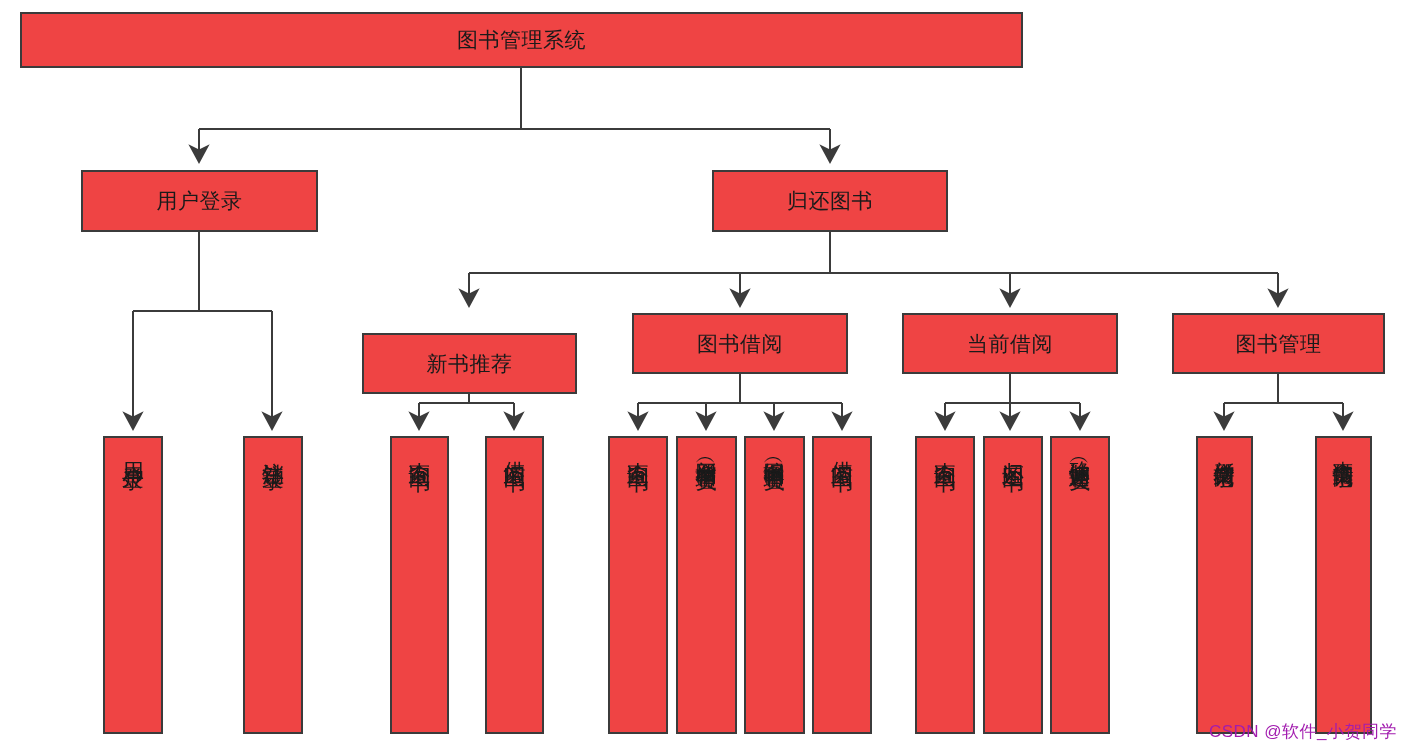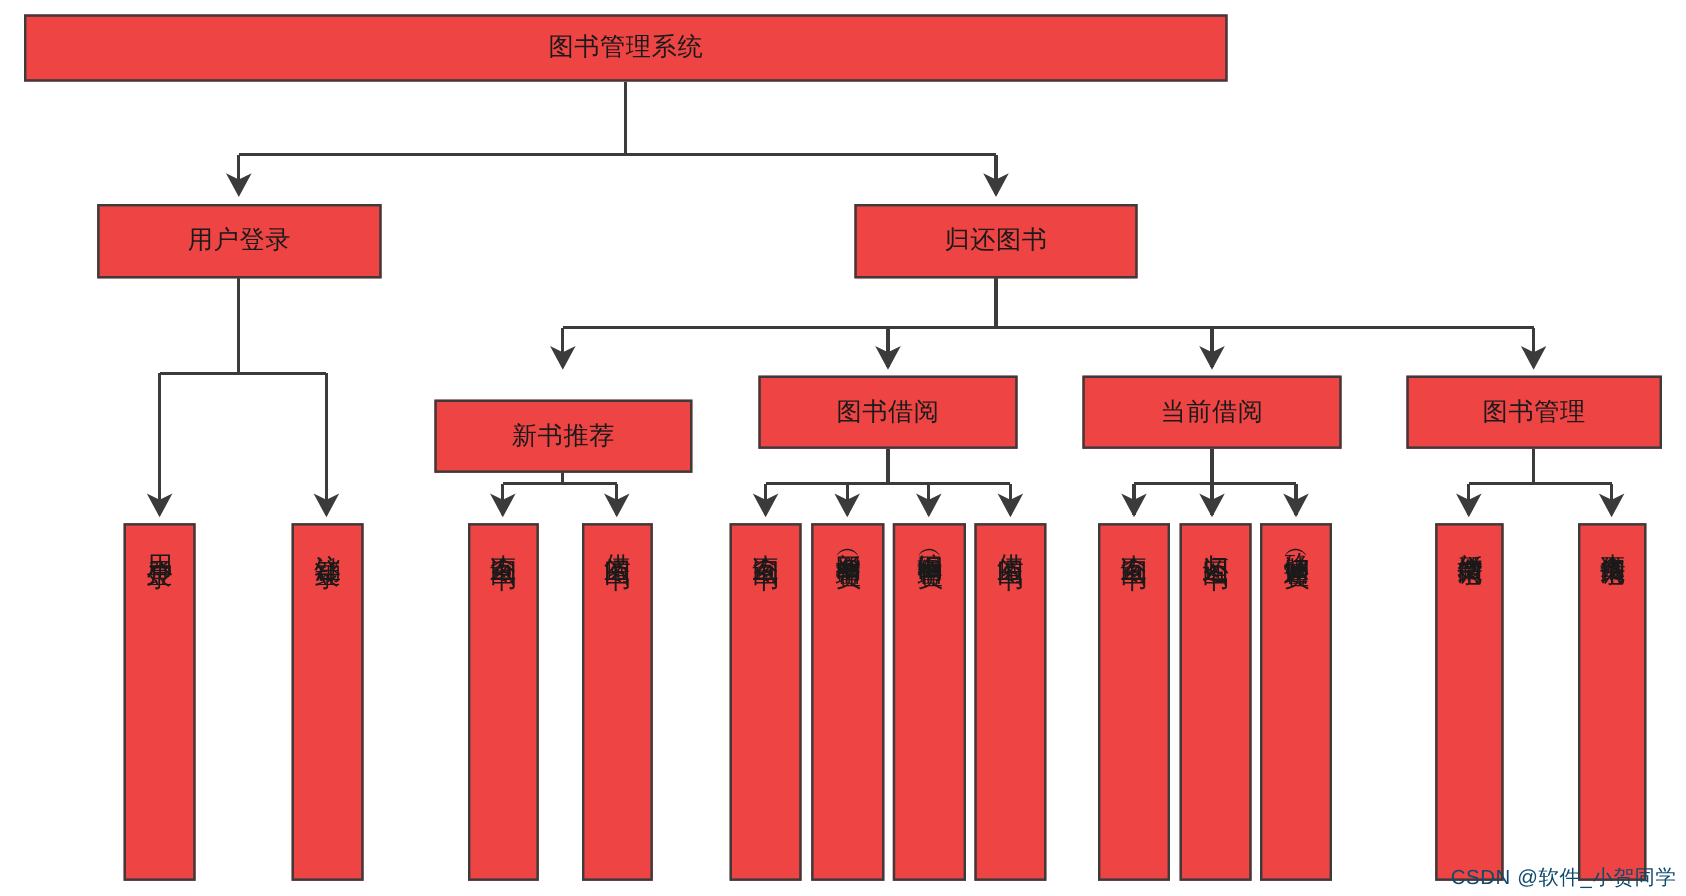--- a/index.html
+++ b/index.html
@@ -60,21 +60,21 @@
   }
   .node.vert.tall .label {
     font-size: 21px;
     letter-spacing: 1.5px;
   }
   #watermark {
     position: absolute;
     right: 8px;
     bottom: 4px;
     font-size: 17px;
-    color: #0c4a6e;
+    color: #a21caf;
     letter-spacing: 0.5px;
     white-space: nowrap;
     pointer-events: none;
   }
 </style>
 </head>
 <body>
 
 <div id="diagram-root">
 

